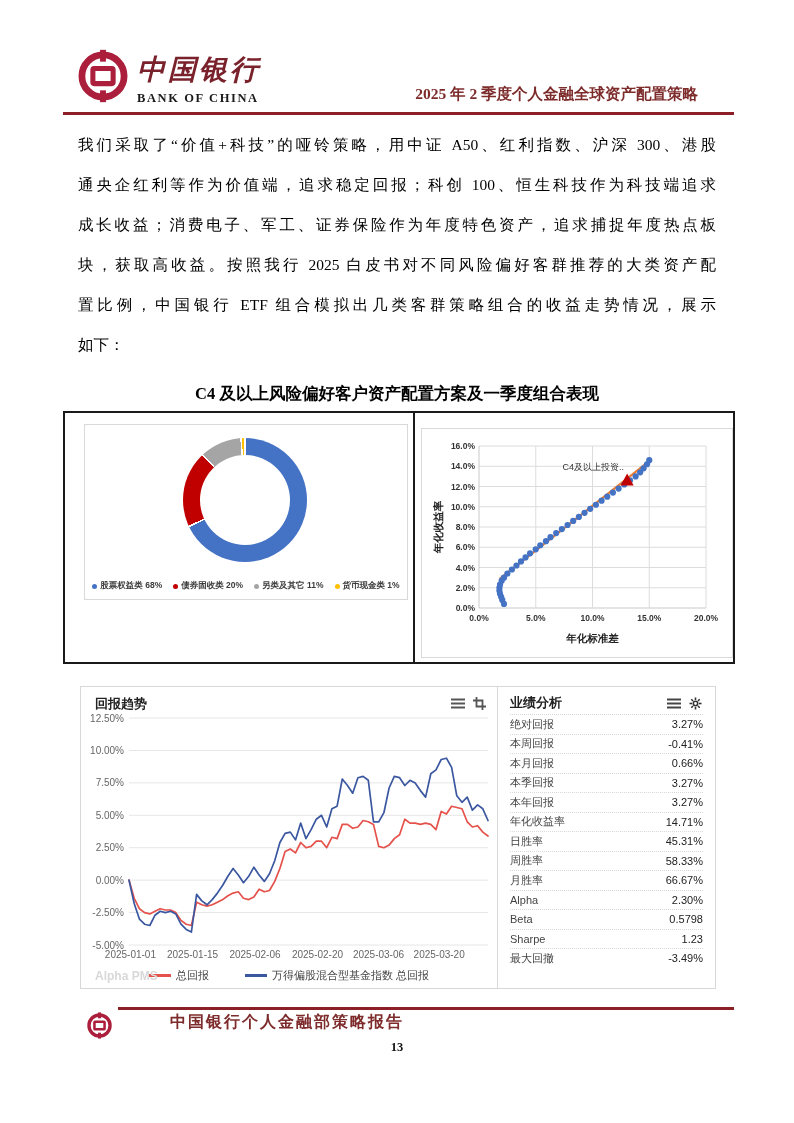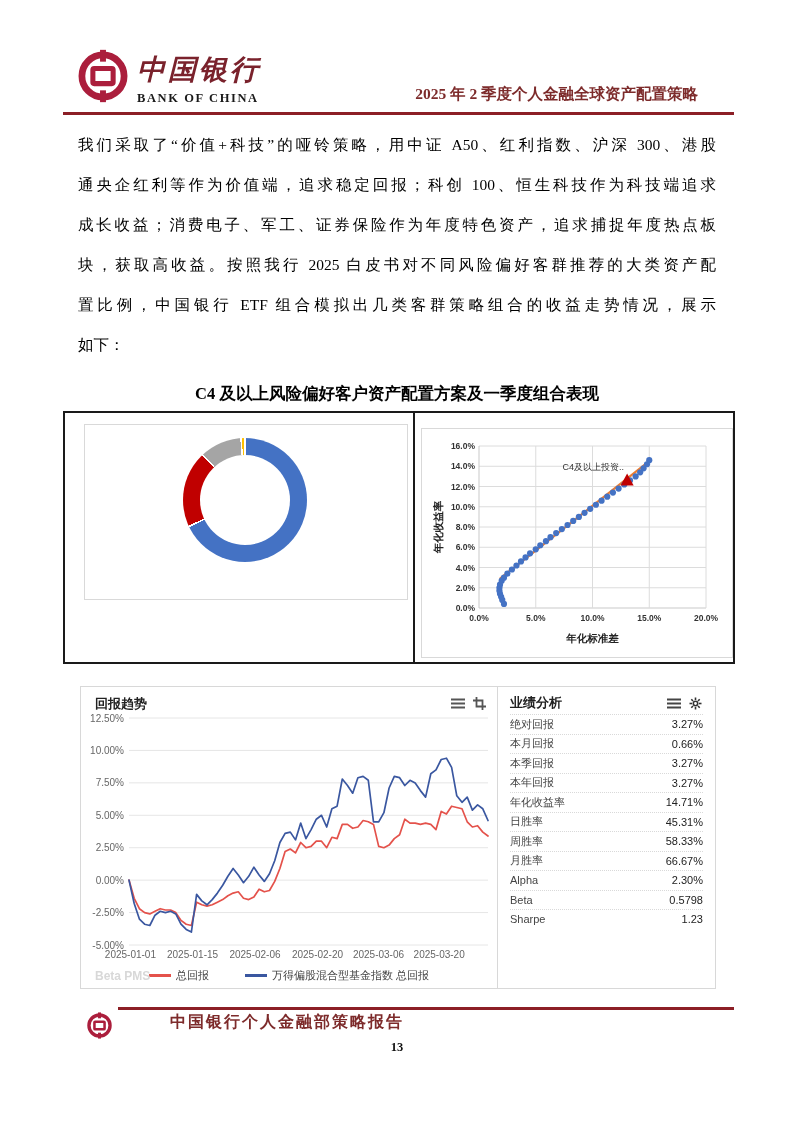--- a/index.html
+++ b/index.html
@@ -100,20 +100,38 @@
   </div>
 
 <div class="fig-title">C4 及以上风险偏好客户资产配置方案及一季度组合表现</div>
 
 <div class="fig-table">
   <div class="fig-cell-left">
     <div class="donut-box">
       <div class="donut-ring" id="donutRing" style="background: conic-gradient(rgb(255, 255, 255) 0deg, rgb(255, 255, 255) 0.8deg, rgb(68, 114, 196) 0.8deg, rgb(68, 114, 196) 244deg, rgb(255, 255, 255) 244deg, rgb(255, 255, 255) 244.8deg, rgb(255, 255, 255) 244.8deg, rgb(255, 255, 255) 245.6deg, rgb(192, 0, 0) 245.6deg, rgb(192, 0, 0) 316deg, rgb(255, 255, 255) 316deg, rgb(255, 255, 255) 316.8deg, rgb(255, 255, 255) 316.8deg, rgb(255, 255, 255) 317.6deg, rgb(165, 165, 165) 317.6deg, rgb(165, 165, 165) 355.6deg, rgb(255, 255, 255) 355.6deg, rgb(255, 255, 255) 356.4deg, rgb(255, 255, 255) 356.4deg, rgb(255, 255, 255) 357.2deg, rgb(255, 192, 0) 357.2deg, rgb(255, 192, 0) 359.2deg, rgb(255, 255, 255) 359.2deg, rgb(255, 255, 255) 360deg);">
         <div class="donut-hole"></div>
       </div>
+      <div class="donut-legend" id="donutLegend">
+          <span class="li">
+            <span class="dot" style="background: rgb(68, 114, 196);"></span>
+            <span>股票权益类 68%</span>
+          </span>
+          <span class="li">
+            <span class="dot" style="background: rgb(192, 0, 0);"></span>
+            <span>债券固收类 20%</span>
+          </span>
+          <span class="li">
+            <span class="dot" style="background: rgb(165, 165, 165);"></span>
+            <span>另类及其它 11%</span>
+          </span>
+          <span class="li">
+            <span class="dot" style="background: rgb(255, 192, 0);"></span>
+            <span>货币现金类 1%</span>
+          </span>
+        </div>
     </div>
   </div>
   <div class="fig-cell-right">
     <div class="scatter-box">
       <svg id="scatterSvg" width="312" height="230">
           <line x1="57" x2="284" y1="179" y2="179" stroke="#c9c9c9" stroke-width="1"></line>
           <text x="53" y="182" text-anchor="end" font-size="8.5" font-weight="600" fill="#333" font-family="Liberation Sans, DejaVu Sans, sans-serif">0.0%</text>
           <line x1="57" x2="284" y1="158.75" y2="158.75" stroke="#dcdcdc" stroke-width="1"></line>
           <text x="53" y="161.75" text-anchor="end" font-size="8.5" font-weight="600" fill="#333" font-family="Liberation Sans, DejaVu Sans, sans-serif">2.0%</text>
           <line x1="57" x2="284" y1="138.5" y2="138.5" stroke="#dcdcdc" stroke-width="1"></line>
@@ -237,21 +255,21 @@
     <div class="trend-legend" id="trendLegend">
         <span class="li">
           <span class="sw" style="background: rgb(228, 82, 75);"></span>
           <span>总回报</span>
         </span>
         <span class="li">
           <span class="sw" style="background: rgb(58, 87, 160);"></span>
           <span>万得偏股混合型基金指数 总回报</span>
         </span>
       </div>
-    <div class="watermark">Beta PMS</div>
+    <div class="watermark">Alpha PMS</div>
   </div>
   <div class="perf-panel">
     <div class="perf-head">
       <span class="perf-title">业绩分析</span>
       <span class="perf-head-icons">
         <span class="icon-btn">
           <svg width="14" height="13" viewBox="0 0 14 13">
               <g stroke="#444" stroke-width="2">
                 <line x1="0" y1="2.5" x2="14" y2="2.5"></line>
                 <line x1="0" y1="6.5" x2="14" y2="6.5"></line>
@@ -275,20 +293,24 @@
           </svg>
         </span>
       </span>
     </div>
     <div class="perf-rows" id="perfRows">
         <div class="perf-row">
           <span class="lab">绝对回报</span>
           <span class="val">3.27%</span>
         </div>
         <div class="perf-row">
+          <span class="lab">本周回报</span>
+          <span class="val">-0.41%</span>
+        </div>
+        <div class="perf-row">
           <span class="lab">本月回报</span>
           <span class="val">0.66%</span>
         </div>
         <div class="perf-row">
           <span class="lab">本季回报</span>
           <span class="val">3.27%</span>
         </div>
         <div class="perf-row">
           <span class="lab">本年回报</span>
           <span class="val">3.27%</span>
@@ -313,20 +335,24 @@
           <span class="lab">Alpha</span>
           <span class="val">2.30%</span>
         </div>
         <div class="perf-row">
           <span class="lab">Beta</span>
           <span class="val">0.5798</span>
         </div>
         <div class="perf-row">
           <span class="lab">Sharpe</span>
           <span class="val">1.23</span>
+        </div>
+        <div class="perf-row">
+          <span class="lab">最大回撤</span>
+          <span class="val">-3.49%</span>
         </div>
       </div>
   </div>
 </div>
 
 <div class="ftr-rule"></div>
 <div class="ftr-logo">
   <svg viewBox="0 0 64 64" width="27" height="27">
     <circle cx="32" cy="32" r="25" fill="none" stroke="currentColor" stroke-width="8"></circle>
     <rect x="28.5" y="1" width="7" height="14" fill="currentColor"></rect>

